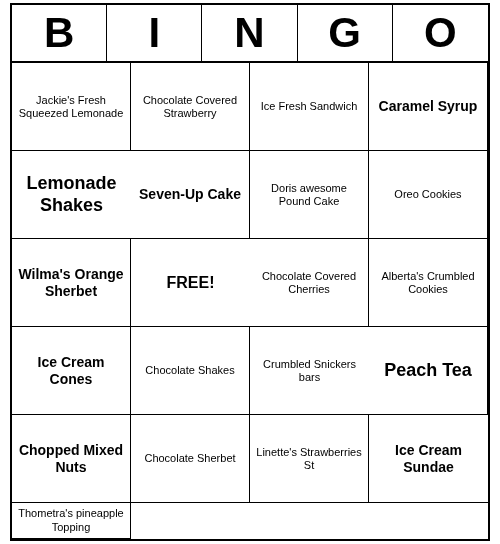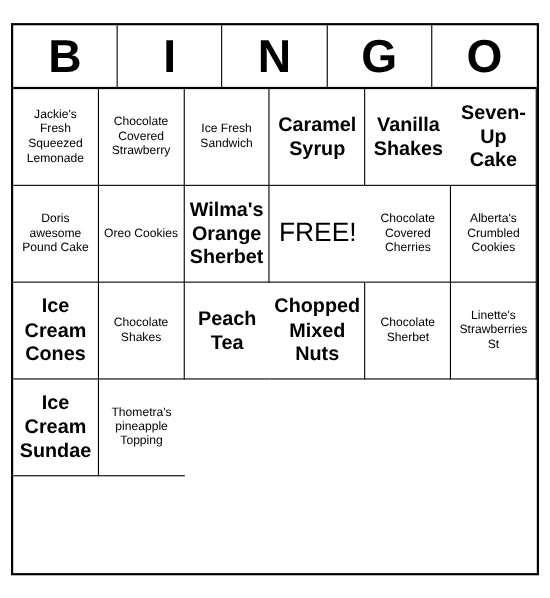--- a/index.html
+++ b/index.html
@@ -27,21 +27,21 @@
       font-size: 42px;
       font-weight: bold;
       padding: 4px 0;
       border-right: 1px solid #000;
     }
     .bingo-header-cell:last-child {
       border-right: none;
     }
     .bingo-grid {
       display: grid;
-      grid-template-columns: repeat(6, 1fr);
+      grid-template-columns: repeat(4, 1fr);
       grid-template-rows: repeat(5, 88px);
     }
     .cell {
       border-right: 1px solid #000;
       border-bottom: 1px solid #000;
       display: flex;
       align-items: center;
       justify-content: center;
       text-align: center;
       padding: 4px;
@@ -52,54 +52,55 @@
       border-right: none;
     }
     .cell:nth-child(n+21) {
       
     }
     .cell-large {
       font-size: 18px;
       font-weight: bold;
     }
     .cell-medium {
-      font-size: 18px;
+      font-size: 14px;
       font-weight: bold;
     }
     .cell-free {
-      font-size: 24px;
-      font-weight: normal;
+      font-size: 16px;
+      font-weight: bold;
     }
   </style>
 </head>
 <body>
 
 <div class="bingo-card">
   <div class="bingo-header">
   <div class="bingo-header-cell">B</div>
       <div class="bingo-header-cell">I</div>
       <div class="bingo-header-cell">N</div>
       <div class="bingo-header-cell">G</div>
       <div class="bingo-header-cell">O</div>
     </div>
   <div class="bingo-grid">
   <div class="cell">Jackie's Fresh Squeezed Lemonade</div>
       <div class="cell">Chocolate Covered Strawberry</div>
       <div class="cell">Ice Fresh Sandwich</div>
       <div class="cell cell-medium">Caramel Syrup</div>
-      <div class="cell cell-large">Vanilla Shakes</div>
+      <div class="cell cell-large">Lemonade Shakes</div>
       <div class="cell cell-medium">Seven-Up Cake</div>
       <div class="cell">Doris awesome Pound Cake</div>
       <div class="cell">Oreo Cookies</div>
       <div class="cell cell-medium">Wilma's Orange Sherbet</div>
       <div class="cell cell-free">FREE!</div>
       <div class="cell">Chocolate Covered Cherries</div>
       <div class="cell">Alberta's Crumbled Cookies</div>
       <div class="cell cell-medium">Ice Cream Cones</div>
       <div class="cell">Chocolate Shakes</div>
+      <div class="cell">Crumbled Snickers bars</div>
       <div class="cell cell-large">Peach Tea</div>
       <div class="cell cell-medium">Chopped Mixed Nuts</div>
       <div class="cell">Chocolate Sherbet</div>
       <div class="cell">Linette's Strawberries St</div>
       <div class="cell cell-medium">Ice Cream Sundae</div>
       <div class="cell">Thometra's pineapple Topping</div>
     </div>
 </div>
 
 </body></html>

